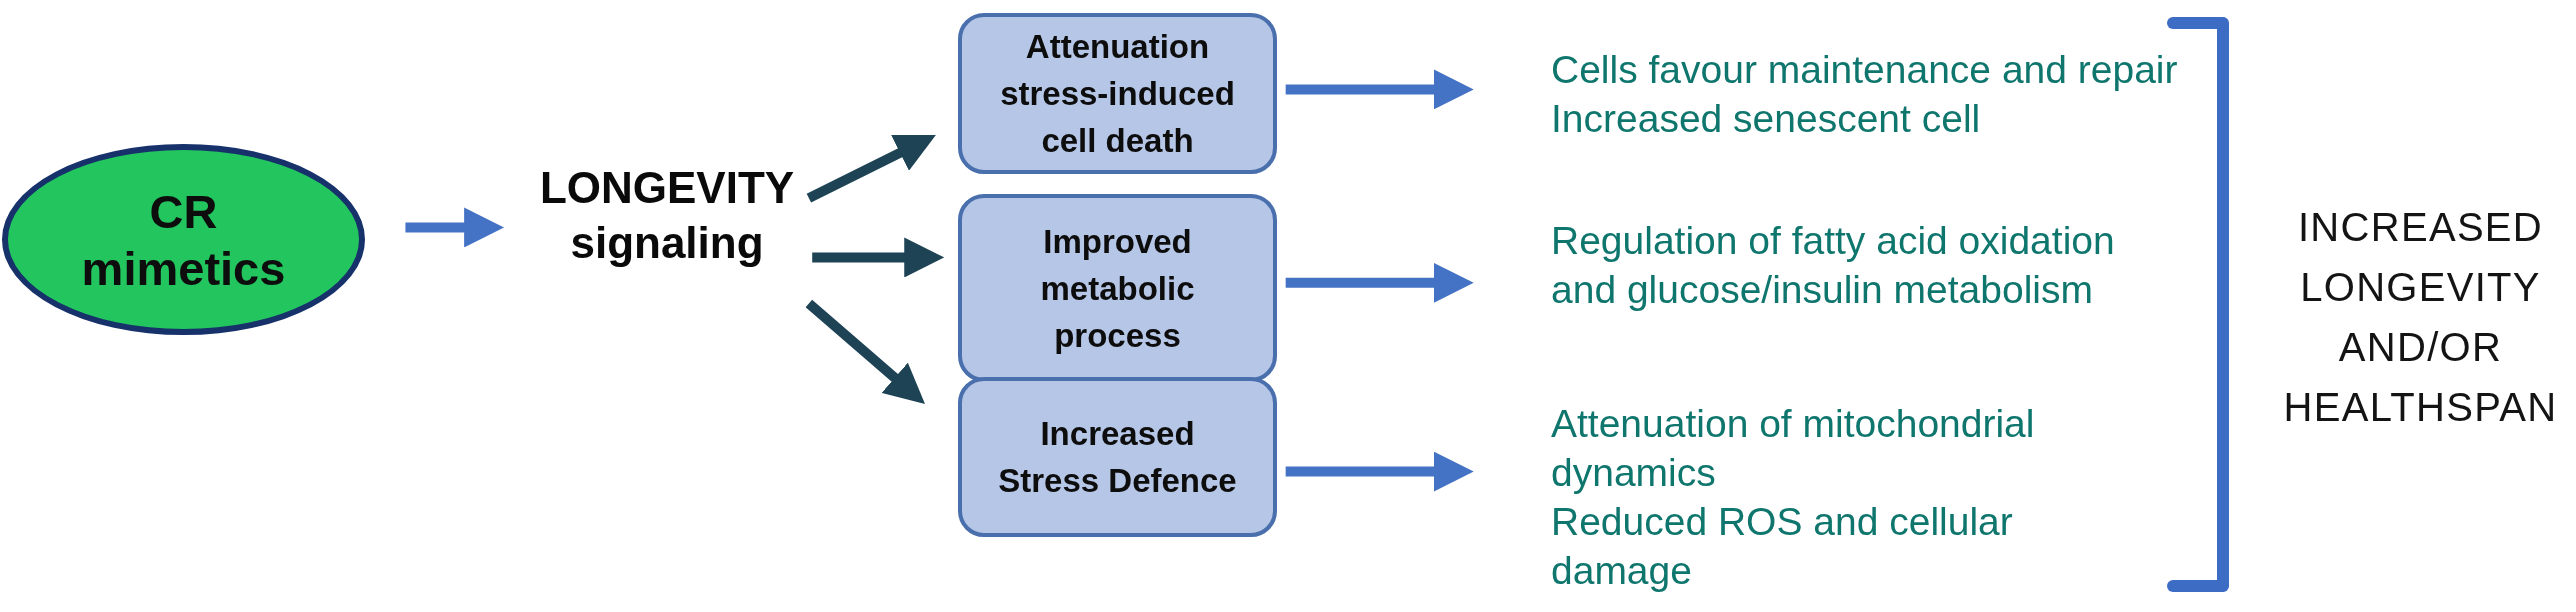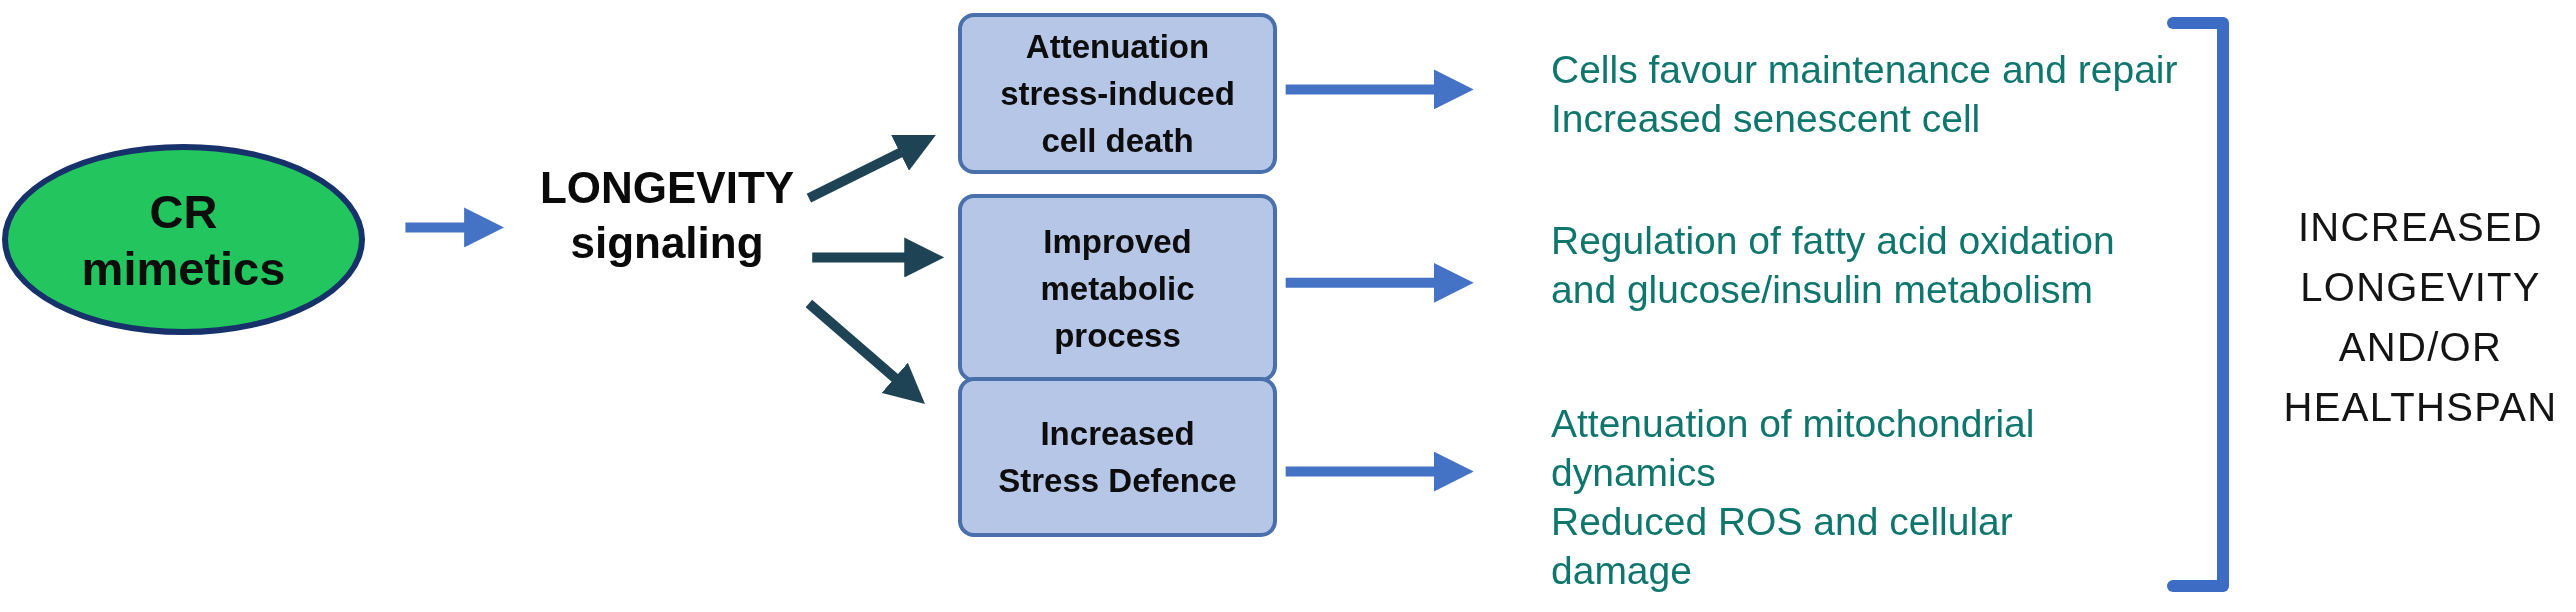--- a/index.html
+++ b/index.html
@@ -20,21 +20,21 @@
     font-weight:700;font-size:47px;line-height:57px;color:#0d0d0d;
   }
   
   .hub-label{
     position:absolute;left:513px;top:160px;width:308px;
     text-align:center;font-weight:700;font-size:44px;line-height:55px;color:#0a0a0a;
   }
   
   .pbox{
     position:absolute;left:958px;width:319px;
-    background:#b6c6e6;border:4px solid #4a6fad;border-radius:16px;
+    background:#b6c6e6;border:4px solid #4a6fad;border-radius:26px;
     box-sizing:border-box;
     display:flex;align-items:center;justify-content:center;text-align:center;
     font-weight:700;font-size:33px;line-height:47px;color:#0d0d0d;
   }
   .pbox.b1{top:13.3px;height:161px;}
   .pbox.b2{top:194px;height:188px;}
   .pbox.b3{top:377px;height:160px;}
   
   .outcome{
     position:absolute;left:1515px;width:720px;

